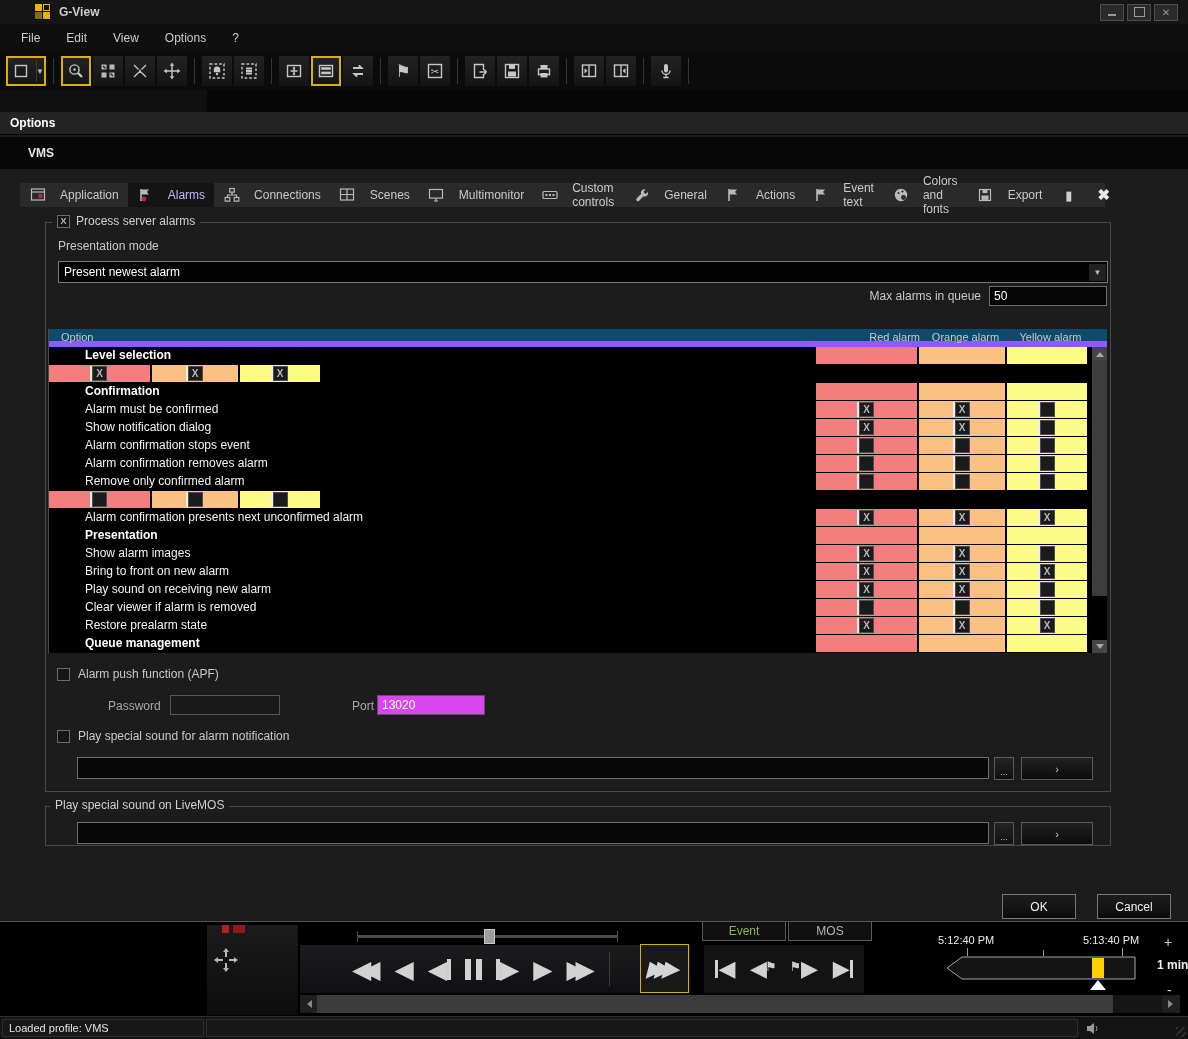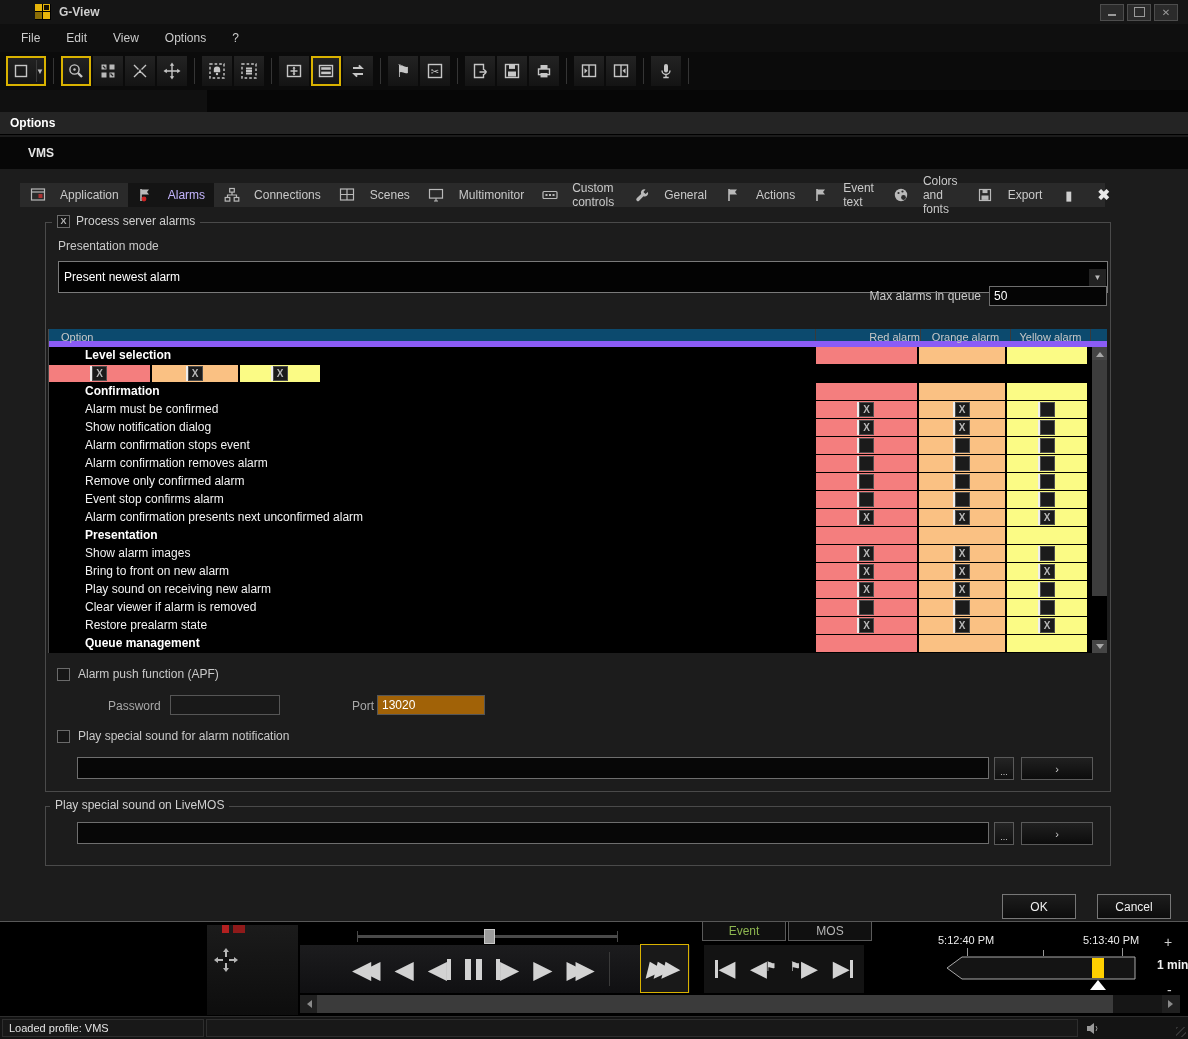--- a/index.html
+++ b/index.html
@@ -47,24 +47,24 @@
   .tabstrip{position:absolute;top:71px;left:20px;width:1085px;height:24px;background:#2a2a2a;display:flex;align-items:center;}
   .tab{display:flex;align-items:center;gap:14px;padding:0 9px;height:24px;color:#c9c9c9;cursor:default;}
   .tab.sel{background:#141414;color:#c4b5fd;}
   .tab .ticn{display:flex;align-items:center;justify-content:center;width:17px;height:16px;}
 
   .grp{position:absolute;border:1px solid #4a4a4a;box-sizing:border-box;}
   .grp-legend{position:absolute;top:-9px;left:6px;background:#1c1c1c;padding:0 5px;display:flex;align-items:center;gap:6px;color:#cfcfcf;}
   .cbx{width:13px;height:13px;border:1px solid #6a6a6a;background:#161616;display:flex;align-items:center;justify-content:center;
     font-size:9px;font-weight:bold;color:#b5b5b5;box-sizing:border-box;}
   .grp1{left:45px;top:110px;width:1066px;height:570px;}
-  .grp2{left:45px;top:694px;width:1066px;height:60px;}
+  .grp2{left:45px;top:694px;width:1066px;height:40px;}
 
   .flabel{position:absolute;color:#c9c9c9;}
-  .dropdown{position:absolute;left:12px;top:38px;width:1050px;height:32px;background:#030303;border:1px solid #7a7a7a;
+  .dropdown{position:absolute;left:12px;top:38px;width:1050px;height:22px;background:#030303;border:1px solid #7a7a7a;
     display:flex;align-items:center;box-sizing:border-box;color:#fff;gap:36px;}
   .dropdown .dtext{padding-left:5px;flex:1;}
   .dropdown .dbtn{width:17px;height:17px;margin-right:1px;background:#222;display:flex;align-items:center;justify-content:center;font-size:8px;color:#bbb;}
   .tinput{position:absolute;background:#050505;border:1px solid #6e6e6e;color:#fff;font-family:"Liberation Sans",sans-serif;
     font-size:12px;padding:0 4px;box-sizing:border-box;}
 
   
   .atable{position:absolute;left:2px;top:106px;width:1059px;height:324px;background:#000;border-left:1px solid #4a4a4a;box-sizing:border-box;}
   .thead{display:flex;height:18px;background:#0c4a6e;border-bottom:6px solid #8b5cf6;box-sizing:border-box;}
   .thcell{font-size:11px;color:#c8c8c8;line-height:17px;border-right:1px solid #3a3a3a;box-sizing:border-box;}
@@ -578,21 +578,20 @@
                 <div class="cb"></div>
               </div>
               <div class="tcell c-orange">
                 <div class="cb"></div>
               </div>
               <div class="tcell c-yellow">
                 <div class="cb"></div>
               </div>
             </div>
             <div class="trow">
-              <div class="tcell c-opt">Event stop confirms alarm</div>
               <div class="tcell c-red">
                 <div class="cb"></div>
               </div>
               <div class="tcell c-orange">
                 <div class="cb"></div>
               </div>
               <div class="tcell c-yellow">
                 <div class="cb"></div>
               </div>
             </div>
@@ -692,21 +691,21 @@
         </div>
       </div>
 
       <div class="chkrow" style="left:11px;top:444px;">
         <span class="cbx"></span>
         <span>Alarm push function (APF)</span>
       </div>
       <div class="flabel" style="left:62px;top:476px;width:52px;text-align:right;color:#a8a8a8;">Password</div>
       <input class="tinput" style="left: 124px; top: 472px; width: 110px; height: 20px; background: rgb(25, 25, 25); border-color: rgb(86, 86, 86);" value="">
       <div class="flabel" style="left:300px;top:476px;width:28px;text-align:right;color:#a8a8a8;">Port</div>
-      <input class="tinput" style="left: 331px; top: 472px; width: 108px; height: 20px; background: #a16207; border-color: rgb(86, 86, 86);" value="13020">
+      <input class="tinput" style="left: 331px; top: 472px; width: 108px; height: 20px; background: #d946ef; border-color: rgb(86, 86, 86);" value="13020">
 
       <div class="chkrow" style="left:11px;top:506px;">
         <span class="cbx"></span>
         <span>Play special sound for alarm notification</span>
       </div>
       <input class="tinput" style="left: 31px; top: 534px; width: 912px; height: 22px; background: rgb(7, 7, 7); border-color: rgb(110, 110, 110);" value="">
       <div class="btn-dots" style="left:948px;top:534px;">...</div>
       <div class="btn-go" style="left:975px;top:534px;">›</div>
     </div>
 

